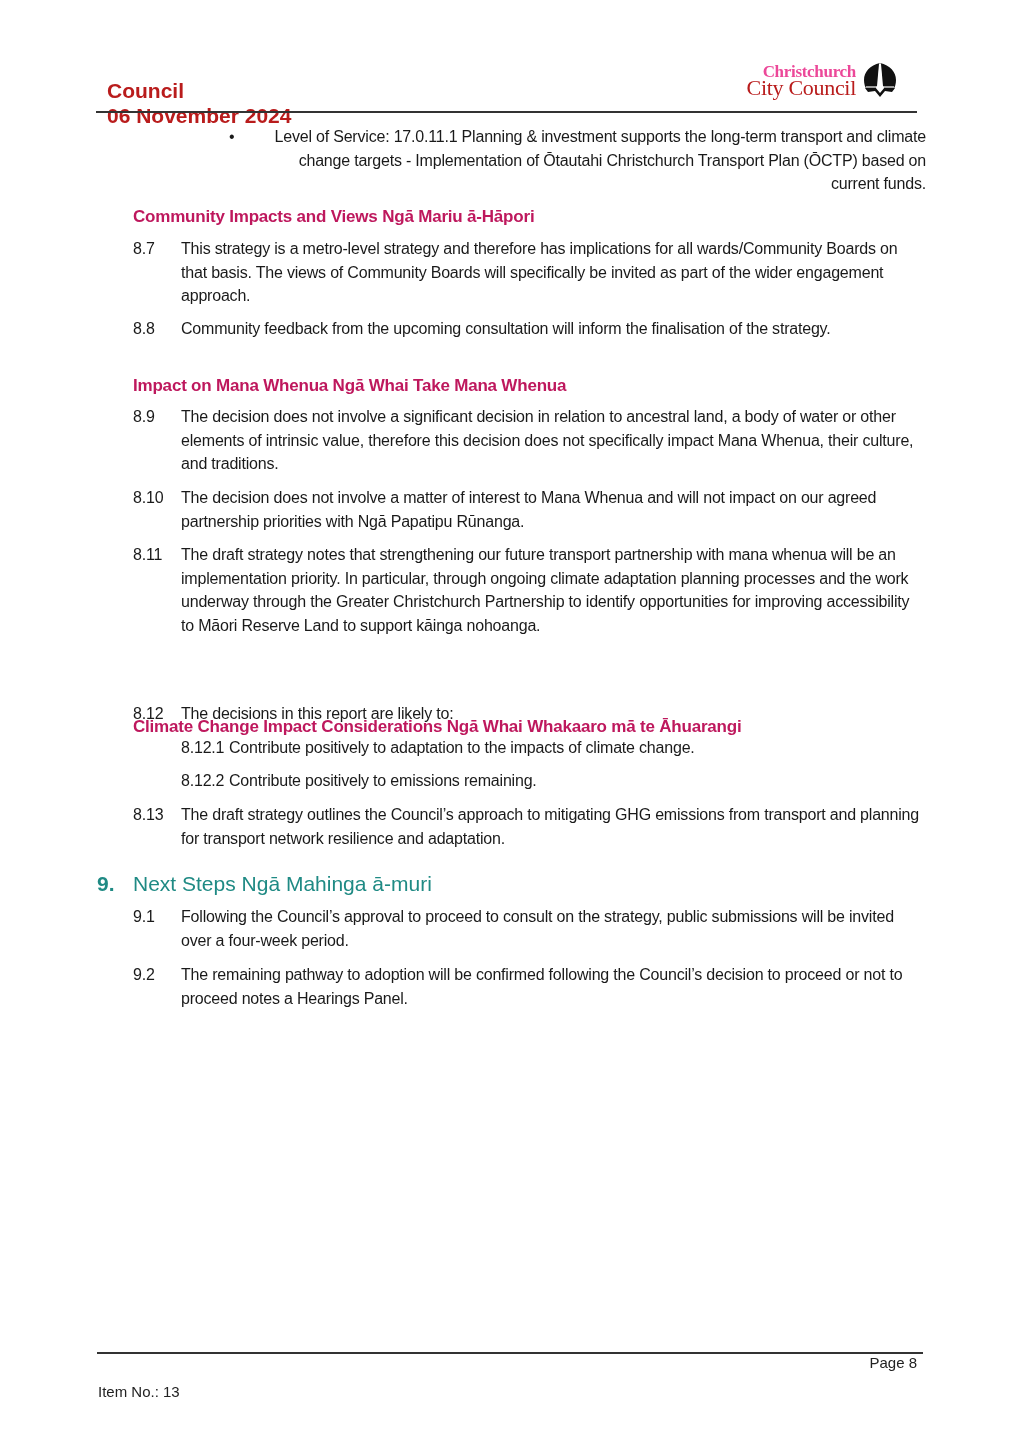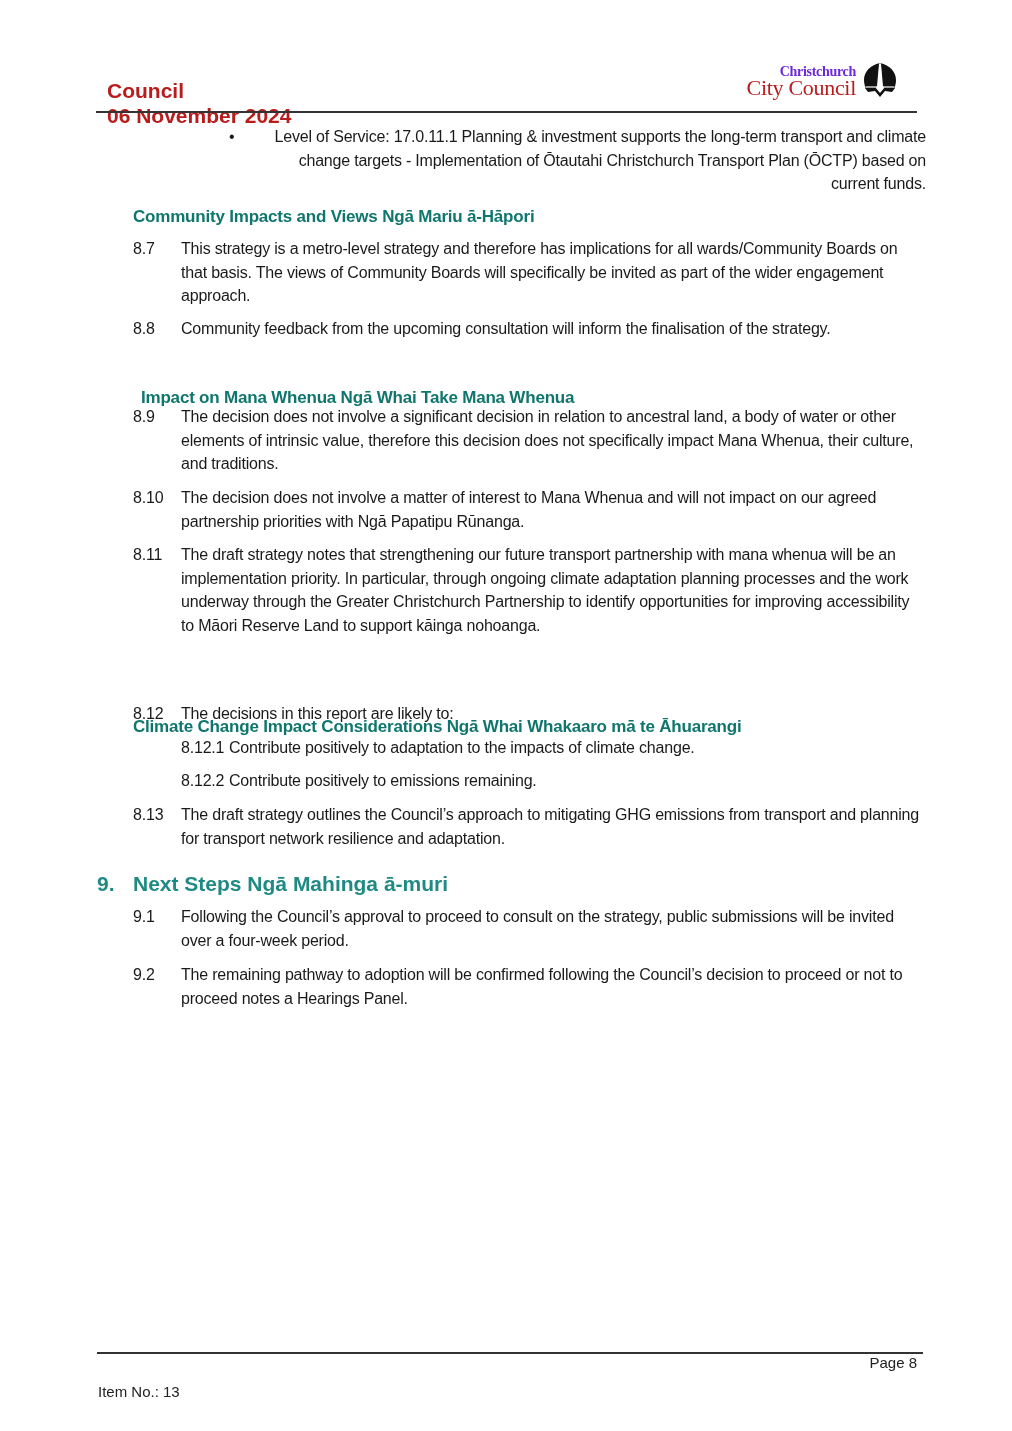--- a/index.html
+++ b/index.html
@@ -3,43 +3,43 @@
 <meta charset="utf-8">
 <style>
   html, body { margin: 0; padding: 0; background: #ffffff; }
   body {
     width: 1012px; height: 1431px; position: relative; overflow: hidden;
     font-family: "Liberation Sans", sans-serif; color: #1a1a1a;
   }
   .hdr-left { position: absolute; left: 107px; top: 78px; font-weight: bold; font-size: 21px; line-height: 25px; color: #b91c1c; }
   .logo { position: absolute; left: 746px; top: 62px; width: 152px; height: 40px; }
   .logo-text { position: absolute; right: 42px; top: 2px; text-align: right; font-family: "Liberation Serif", serif; line-height: 16px; }
-  .logo-l1 { font-size: 14px; font-weight: bold; color: #6d28d9; letter-spacing: -0.3px; }
+  .logo-l1 { font-size: 17px; font-weight: bold; color: #ec4899; letter-spacing: -0.3px; }
   .logo-l2 { font-size: 22px; color: #b91c1c; letter-spacing: -0.3px; }
   .logo-mark { position: absolute; right: 0; top: 0; width: 36px; height: 36px; }
   .hdr-rule { position: absolute; left: 96px; top: 111px; width: 821px; height: 2px; background: #333; }
 
   .content { position: absolute; left: 0; top: 0; width: 1012px; }
   .txt { font-size: 16px; line-height: 23.5px; color: #1a1a1a; letter-spacing: -0.2px; }
 
   .bullet { position: absolute; left: 229px; top: 125px; width: 690px; }
   .bullet .dot { position: absolute; left: 0; top: 0; }
   .bullet .btxt { position: absolute; left: 37px; top: 0; width: 660px; text-align: right; }
 
-  .subhead { position: absolute; left: 133px; font-weight: bold; font-size: 17px; color: #0f766e; letter-spacing: -0.2px; }
+  .subhead { position: absolute; left: 133px; font-weight: bold; font-size: 17px; color: #be185d; letter-spacing: -0.2px; }
   .para { position: absolute; left: 133px; width: 785px; }
   .para .num { position: absolute; left: 0; top: 0; }
   .para .ptxt { position: absolute; left: 48px; top: 0; width: 740px; }
   .subpara { position: absolute; left: 181px; width: 740px; }
   .subpara .num { position: absolute; left: 0; top: 0; }
   .subpara .ptxt { position: absolute; left: 48px; top: 0; }
 
   .sec-head { position: absolute; left: 97px; top: 872px; font-size: 21px; font-weight: bold; color: #1f8a84; }
   .sec-head .sec-num { position: absolute; left: 0; top: 0; }
-  .sec-head .sec-title { position: absolute; left: 36px; top: 0; white-space: nowrap; font-weight: bold; }
+  .sec-head .sec-title { position: absolute; left: 36px; top: 0; white-space: nowrap; font-weight: normal; }
 
   .ftr-rule { position: absolute; left: 97px; top: 1352px; width: 826px; height: 2px; background: #333; }
   .ftr-left { position: absolute; left: 98px; top: 1354px; font-size: 15px; color: #222; margin-top: 29px; }
   .ftr-right { position: absolute; right: 95px; top: 1354px; font-size: 15px; color: #222; text-align: center; }
 </style>
 </head>
 <body>
 
 <div>
   <div class="hdr-left">
@@ -71,21 +71,21 @@
   <div class="subhead" style="top:207px;">Community Impacts and Views Ngā Mariu ā-Hāpori</div>
   <div class="para txt" style="top:237px;">
     <span class="num">8.7</span>
     <div class="ptxt">This strategy is a metro-level strategy and therefore has implications for all wards/Community Boards on that basis. The views of Community Boards will specifically be invited as part of the wider engagement approach.</div>
   </div>
   <div class="para txt" style="top:317px;">
     <span class="num">8.8</span>
     <div class="ptxt">Community feedback from the upcoming consultation will inform the finalisation of the strategy.</div>
   </div>
 
-  <div class="subhead" style="top:388px;margin-left:8px;">Impact on Mana Whenua Ngā Whai Take Mana Whenua</div>
+  <div class="subhead" style="top:376px;">Impact on Mana Whenua Ngā Whai Take Mana Whenua</div>
   <div class="para txt" style="top:405px;">
     <span class="num">8.9</span>
     <div class="ptxt">The decision does not involve a significant decision in relation to ancestral land, a body of water or other elements of intrinsic value, therefore this decision does not specifically impact Mana Whenua, their culture, and traditions.</div>
   </div>
   <div class="para txt" style="top:486px;">
     <span class="num">8.10</span>
     <div class="ptxt">The decision does not involve a matter of interest to Mana Whenua and will not impact on our agreed partnership priorities with Ngā Papatipu Rūnanga.</div>
   </div>
   <div class="para txt" style="top:543px;">
     <span class="num">8.11</span>

